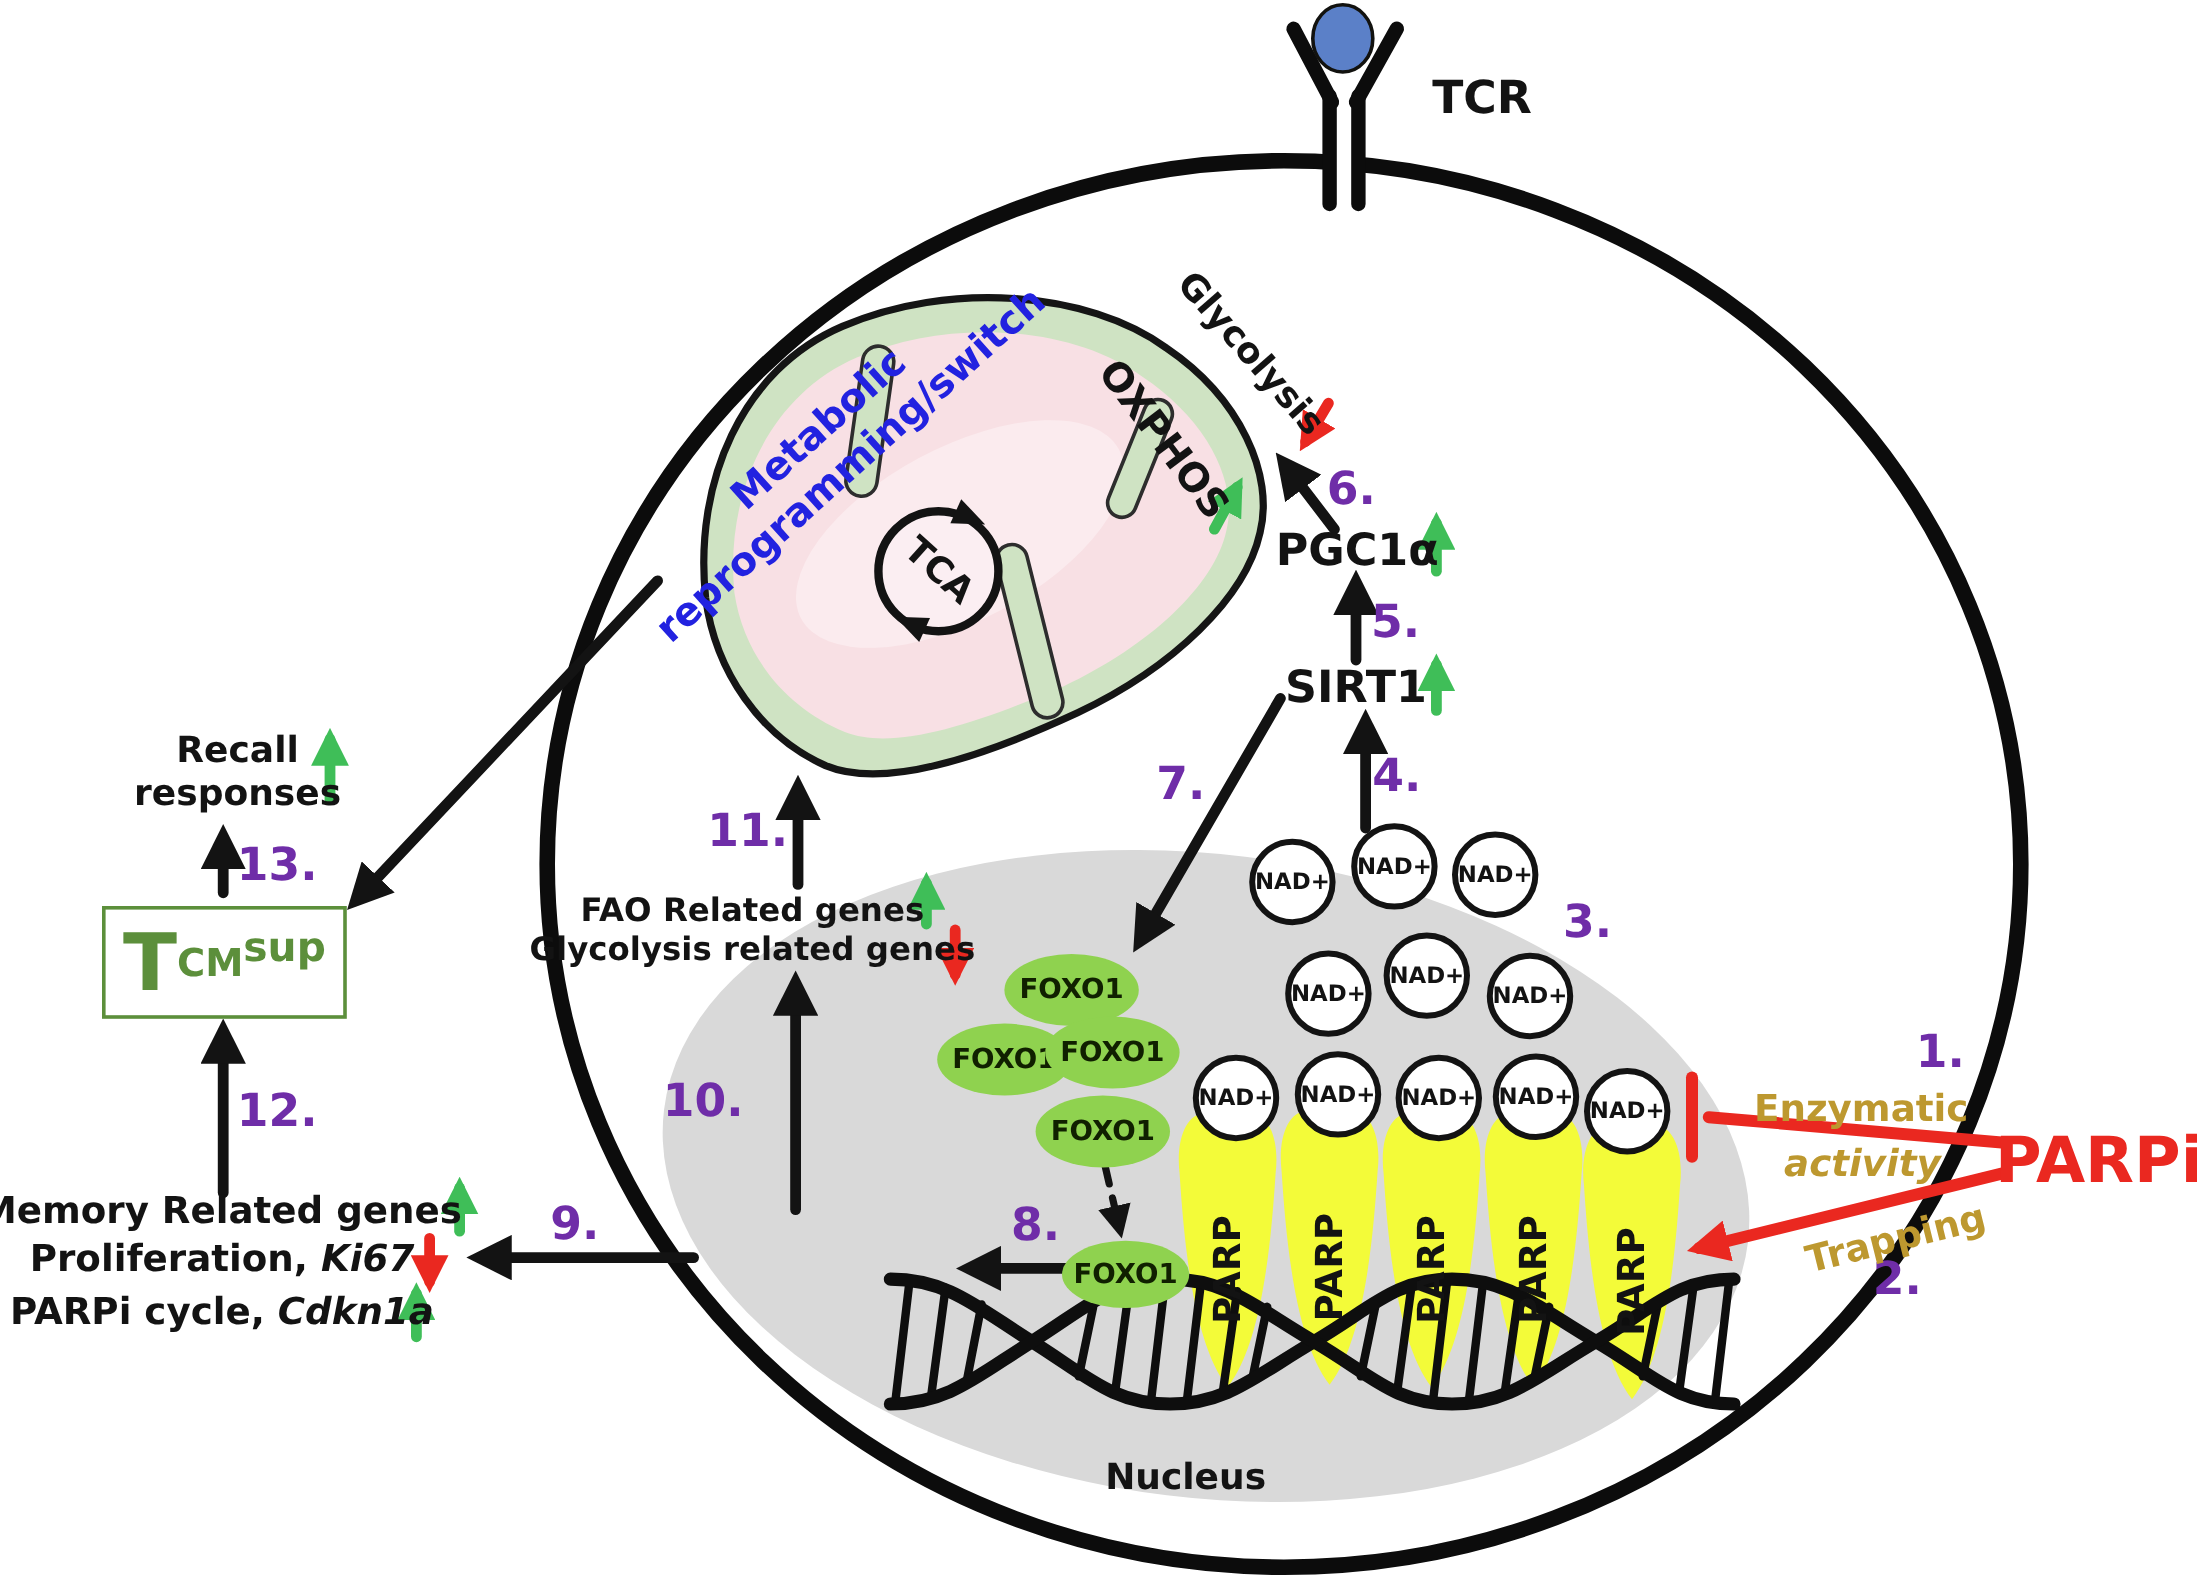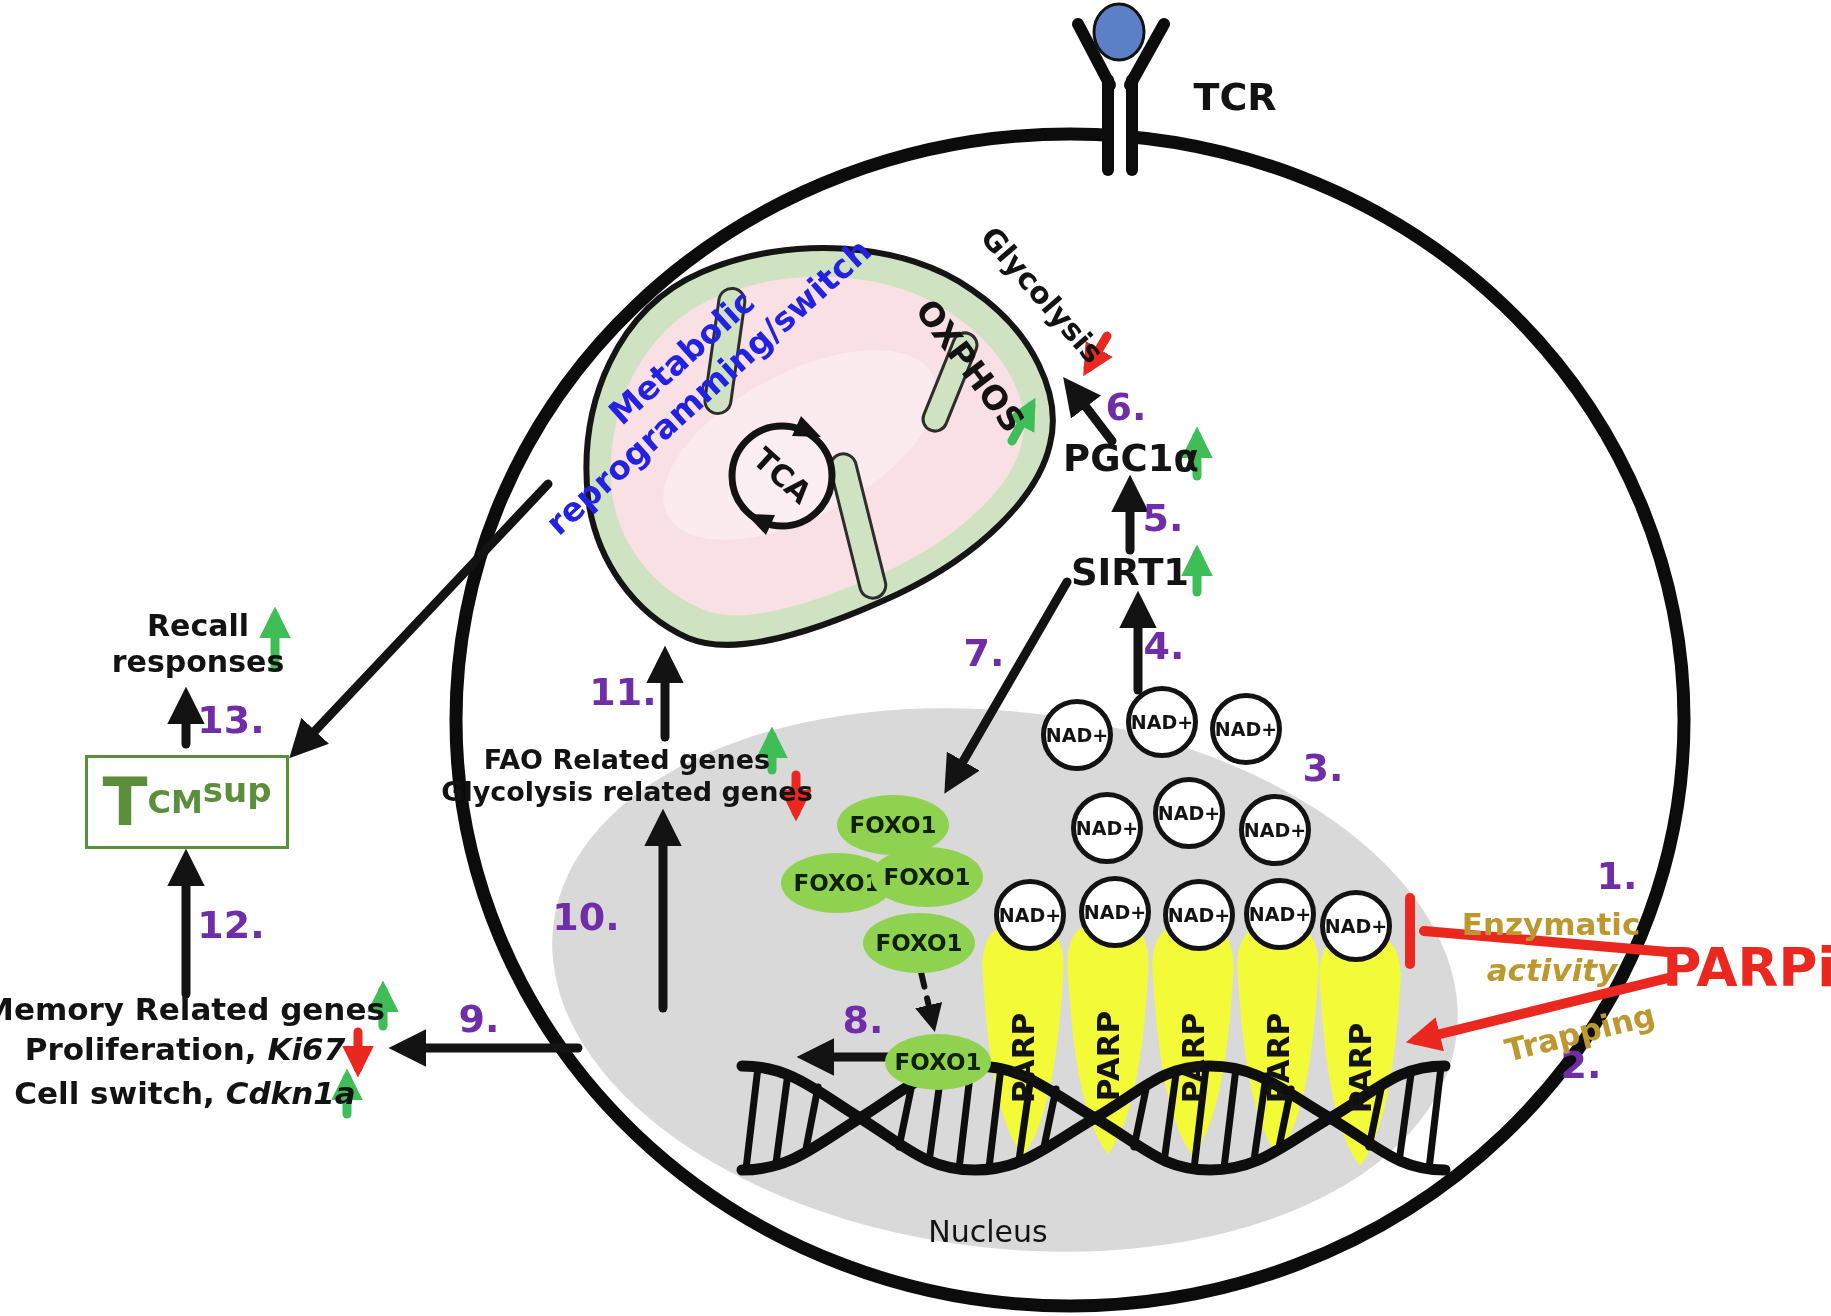--- a/index.html
+++ b/index.html
@@ -138,21 +138,21 @@
     <g stroke="#0c0c0c" stroke-width="12" stroke-linecap="round">
       <line x1="1108" y1="170" x2="1108" y2="80"></line>
       <line x1="1132" y1="170" x2="1132" y2="80"></line>
       <line x1="1110" y1="85" x2="1078" y2="24"></line>
       <line x1="1130" y1="85" x2="1164" y2="24"></line>
     </g>
     <ellipse cx="1119" cy="32" rx="25" ry="28" fill="#5b80c8" stroke="#12120f" stroke-width="3"></ellipse>
   </g>
 </svg>
 
-  <div class="t" style="left:1235px;top:82px;font-size:38px;margin-top:16px;">TCR</div>
+  <div class="t" style="left:1235px;top:82px;font-size:38px;">TCR</div>
 
   <div class="t blue" style="left:695px;top:372px;font-size:33px;transform:translate(-50%,-50%) rotate(-42deg);">
     <div>Metabolic</div>
     <div>reprogramming/switch</div>
   </div>
 
   <div class="t" style="left:782px;top:476px;font-size:30px;transform:translate(-50%,-50%) rotate(42deg);">TCA</div>
   <div class="t" style="left:970px;top:366px;font-size:33px;transform:translate(-50%,-50%) rotate(53deg);">OXPHOS</div>
   <div class="t" style="left:1042px;top:295px;font-size:30px;transform:translate(-50%,-50%) rotate(49deg);">Glycolysis</div>
 
@@ -184,28 +184,28 @@
   </div>
 
   <div class="tcm" style="left:187px;top:802px;">
     <span style="font-size:66px;">T</span>
       <sub style="font-size:32px;">CM</sub>
       <sup style="font-size:34px;position:relative;top:-12px;">sup</sup>
   </div>
 
   <div class="t" style="left:184px;top:1010px;font-size:31px;">Memory Related genes</div>
   <div class="t" style="left:185px;top:1050px;font-size:31px;"><span>Proliferation, </span><i>Ki67</i></div>
-  <div class="t" style="left:185px;top:1094px;font-size:31px;"><span>Cell switch, </span><i>Cdkn1a</i></div>
+  <div class="t" style="left:185px;top:1094px;font-size:31px;"><span>PARPi cycle, </span><i>Cdkn1a</i></div>
 
   <div class="t" style="left:627px;top:776px;font-size:27px;">
     <div>FAO Related genes</div>
     <div>Glycolysis related genes</div>
   </div>
 
-  <div class="t" style="left:988px;top:1232px;font-size:30px;font-weight:400;">Nucleus</div>
+  <div class="t" style="left:988px;top:1232px;font-size:30px;font-weight:700;">Nucleus</div>
 
   <div class="foxo" style="left:893px;top:825px;">FOXO1</div>
   <div class="foxo" style="left:837px;top:883px;">FOXO1</div>
   <div class="foxo" style="left:927px;top:877px;">FOXO1</div>
   <div class="foxo" style="left:919px;top:943px;">FOXO1</div>
   <div class="foxo" style="left:938px;top:1062px;width:106px;height:56px;">FOXO1</div>
 
   <div class="nad" style="left:1077px;top:735px;">NAD+</div>
   <div class="nad" style="left:1162px;top:722px;">NAD+</div>
   <div class="nad" style="left:1246px;top:729px;">NAD+</div>

